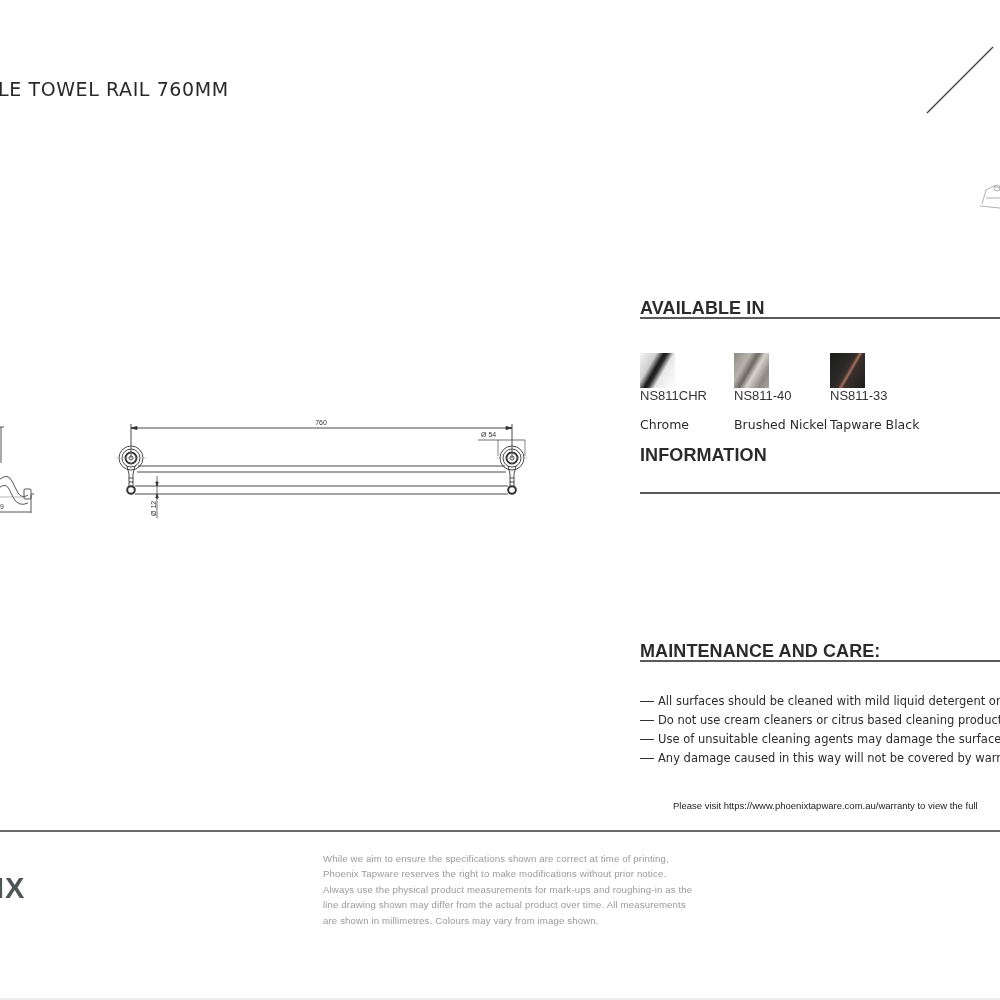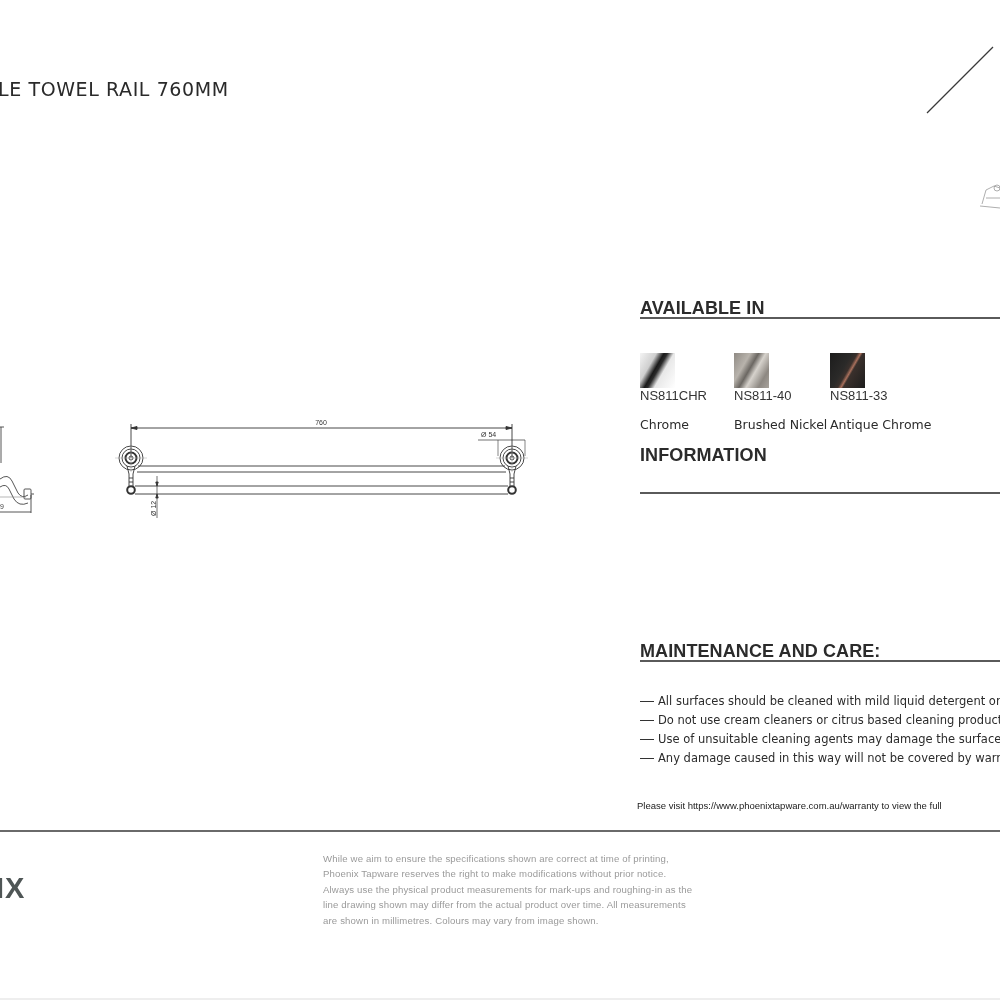--- a/index.html
+++ b/index.html
@@ -24,21 +24,21 @@
     .swatch-group { top: 353px; }
     .swatch { width: 35px; height: 35px; }
     .sw-code { font-size: 13px; color: #333; margin-top: 0; white-space: nowrap; }
     .sw-name { font-size: 12.5px; color: #2b2b2b; margin-top: 14px; white-space: nowrap; font-family: "DejaVu Sans", sans-serif; }
     .care-list { left: 640px; top: 692px; margin: 0; padding: 0; list-style: none; }
     .care-list li {
       font-size: 11.5px; color: #2b2b2b; height: 19px; line-height: 19px;
       white-space: nowrap; font-family: "DejaVu Sans", sans-serif;
     }
     .care-list .dash { display: inline-block; width: 14px; height: 1px; background: #333; vertical-align: middle; margin-right: 4px; }
-    .warranty { left: 604px; top: 800px; font-size: 9.5px; color: #222; white-space: nowrap; padding-left: 33px; }
+    .warranty { left: 640px; top: 800px; font-size: 9.5px; color: #222; white-space: nowrap; padding-left: 33px; }
     .footer-rule { left: 0; top: 830px; width: 1000px; height: 2px; background: #6a6a6a; }
     .logo { left: -4px; top: 872px; font-size: 29px; font-weight: bold; color: #4f5656; letter-spacing: 1px; }
     .disclaimer {
       left: 323px; top: 851px; width: 440px; font-size: 9.6px; line-height: 15.4px;
       color: #9a9a9a; letter-spacing: 0.15px;
     }
     .bottom-strip { left: 0; top: 998px; width: 1000px; height: 2px; background: #eeeeee; }
     svg text { font-family: "Liberation Sans", sans-serif; }
   </style>
 </head>
@@ -130,21 +130,21 @@
   <div class="sw-name">Chrome</div>
 </div>
 <div class="abs swatch-group" style="left:734px">
   <div class="swatch" style="background:linear-gradient(120deg,#8f8a84 0%,#b8b3ac 30%,#6b6762 45%,#d6d2cc 58%,#8d8882 80%,#a9a49d 100%);"></div>
   <div class="sw-code">NS811-40</div>
   <div class="sw-name">Brushed Nickel</div>
 </div>
 <div class="abs swatch-group" style="left:830px">
   <div class="swatch" style="background:linear-gradient(120deg,#1c1c1c 0%,#2b2a29 40%,#3a302c 50%,#a9705c 56%,#3a302c 60%,#1d1d1d 100%);"></div>
   <div class="sw-code">NS811-33</div>
-  <div class="sw-name">Antique Chrome</div>
+  <div class="sw-name">Tapware Black</div>
 </div>
 
 <div class="abs section-head" style="top:445px">INFORMATION</div>
 <div class="abs rule" style="top:492px"></div>
 
 <div class="abs section-head" style="top:641px">MAINTENANCE AND CARE:</div>
 <div class="abs rule" style="top:660px"></div>
 
 <ul class="abs care-list">
   <li><span class="dash"></span><span>All surfaces should be cleaned with mild liquid detergent or</span></li>

